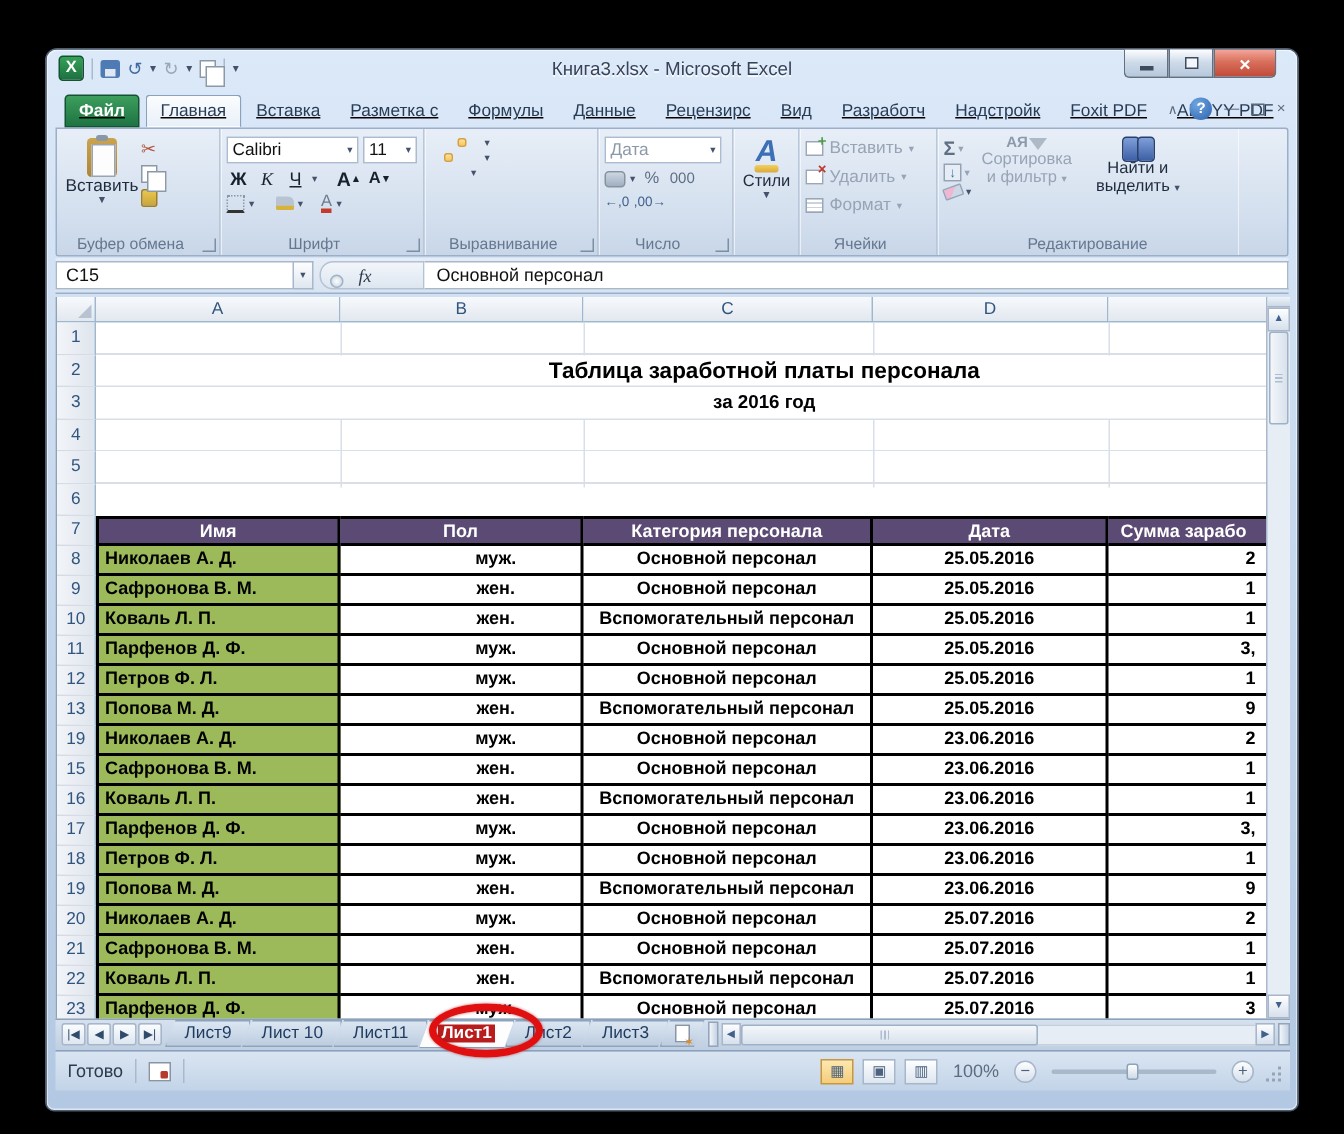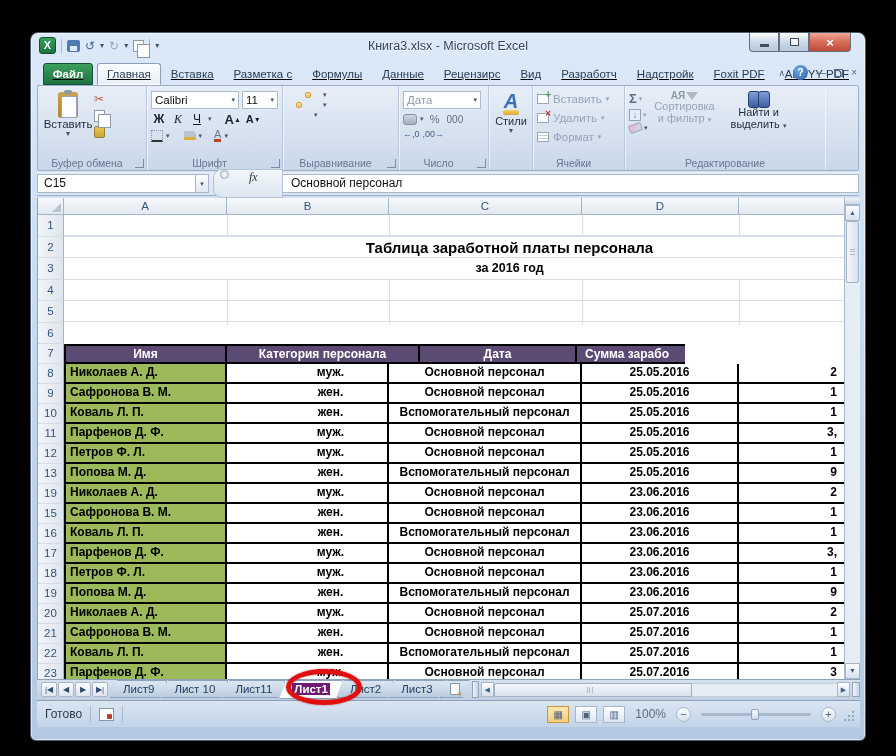--- a/index.html
+++ b/index.html
@@ -107,22 +107,22 @@
   .decdec { font-size:9px; color:#41618c; white-space:nowrap; }
 
   
   #fbar { position:absolute; left:6px; right:6px; top:139px; height:24px;
     background:linear-gradient(#e6edf6,#d9e4f1); border-bottom:1px solid #9bafc9;
     display:flex; align-items:center; }
   #namebox { width:159px; height:19px; background:#fff; border:1px solid #a7b8cc; margin-left:0;
     font-size:12px; color:#111; padding:1px 6px; }
   .nb-dd { width:13px; height:19px; border:1px solid #a7b8cc; border-left:none; background:linear-gradient(#fefefe,#dfe7f0);
     font-size:7px; color:#44536b; text-align:center; line-height:18px; }
-  .fx-pill { width:70px; height:29px; margin-left:4px; border-radius:9px 0 0 9px;
-    background:linear-gradient(#f2f6fa,#dde6f0); border:1px solid #b3c2d4; display:flex; align-items:flex-start; padding:0 6px; gap:20px; }
+  .fx-pill { width:70px; height:19px; margin-left:4px; border-radius:9px 0 0 9px;
+    background:linear-gradient(#f2f6fa,#dde6f0); border:1px solid #b3c2d4; display:flex; align-items:flex-end; padding:0 6px; gap:10px; }
   .fx-circ { width:9px; height:9px; border-radius:50%; background:radial-gradient(#fff,#c2cfdd); border:1px solid #9fb1c4; }
   .fx-t { font-size:12px; font-style:italic; font-family:"Liberation Serif",serif; color:#2c3a4d; }
   #fval { flex:1; height:19px; background:#fff; border:1px solid #a7b8cc; border-left:none;
     font-size:12px; color:#111; padding:1px 8px; }
 
   
   #grid { position:absolute; left:6px; right:5px; top:165px; height:481px; background:#fff; overflow:hidden;
     border-left:1px solid #8ea2b8; }
   #colheads { position:absolute; left:0; top:0; right:0; height:17px; display:flex; }
   .ch { background:linear-gradient(#f7f9fb,#e2e8f0); border-right:1px solid #9eb6ce; border-bottom:1px solid #9eb6ce;
@@ -178,21 +178,21 @@
   #sheetbar { position:absolute; left:6px; right:5px; top:646px; height:21px;
     background:linear-gradient(#d6e1ef,#bfcfe1); border-top:1px solid #8ea2b8; display:flex; align-items:flex-start; }
   .nav { display:flex; gap:1px; padding:2px 4px 0 4px; }
   .navb { width:16px; height:15px; font-size:8px; color:#2f4a6b; text-align:center; line-height:14px;
     background:linear-gradient(#fbfdfe,#dde6f0); border:1px solid #a7b6c9; border-radius:2px; }
   .tabs { display:flex; margin-left:4px; align-items:flex-start; }
   .stab { height:18px; padding:0 12px; margin-left:-6px; font-size:11.5px; color:#1e3a5f; line-height:17px;
     background:linear-gradient(#dce6f2,#bccddf); border:1px solid #8ea4bd; white-space:nowrap;
     clip-path:polygon(7px 0, 100% 0, calc(100% - 7px) 100%, 0 100%); }
   .stab.active { background:#fdfdfd; font-weight:bold; height:19px; z-index:5; position:relative; }
-  .stab.active .renamed { background:#701a75; color:#fff; padding:0 2px; }
+  .stab.active .renamed { background:#b91c1c; color:#fff; padding:0 2px; }
   .instab { height:18px; width:30px; margin-left:-6px; background:linear-gradient(#dce6f2,#bccddf);
     border:1px solid #8ea4bd; clip-path:polygon(7px 0, 100% 0, calc(100% - 7px) 100%, 0 100%);
     display:flex; align-items:center; justify-content:center; }
   .ins-sheet { width:10px; height:12px; background:#fff; border:1px solid #8795a6; position:relative; }
   .ins-sheet:after { content:"✶"; position:absolute; right:-4px; bottom:-5px; color:#d98a2b; font-size:8px; }
   .tsplit { width:7px; height:17px; margin:1px 2px 0 2px; background:linear-gradient(90deg,#f2f6fa,#c4d2e2); border:1px solid #93a5ba; }
   #hscroll { display:flex; align-items:center; margin-top:2px; flex:1; }
   #hthumb { width:198px; height:14px; background:linear-gradient(#f4f7fa,#d8e1ec); border:1px solid #9fb1c6; border-radius:2px; position:relative; }
   #hthumb:after { content:""; position:absolute; top:3px; bottom:3px; left:92px; width:7px;
     background:repeating-linear-gradient(90deg,#aebdcf 0 1px,transparent 1px 2.5px); }
@@ -477,20 +477,21 @@
         </div>
       <div id="body16">
         <div class="titlecell" id="title1">Таблица заработной платы персонала</div>
         <div class="titlecell" id="title2">за 2016 год</div>
       </div>
     </div>
 
     <div id="hrow">
       <div class="gutcell">7</div>
       <div class="hc first colA">Имя</div>
+      <div class="hc colB">Пол</div>
       <div class="hc colC">Категория персонала</div>
       <div class="hc colD">Дата</div>
       <div class="hc last colE">Сумма зарабо</div>
     </div>
 
     <div id="drows">
 
         <div class="drow">
           <div class="gutcell">8</div>
           <div class="c a">Николаев А. Д.</div>

